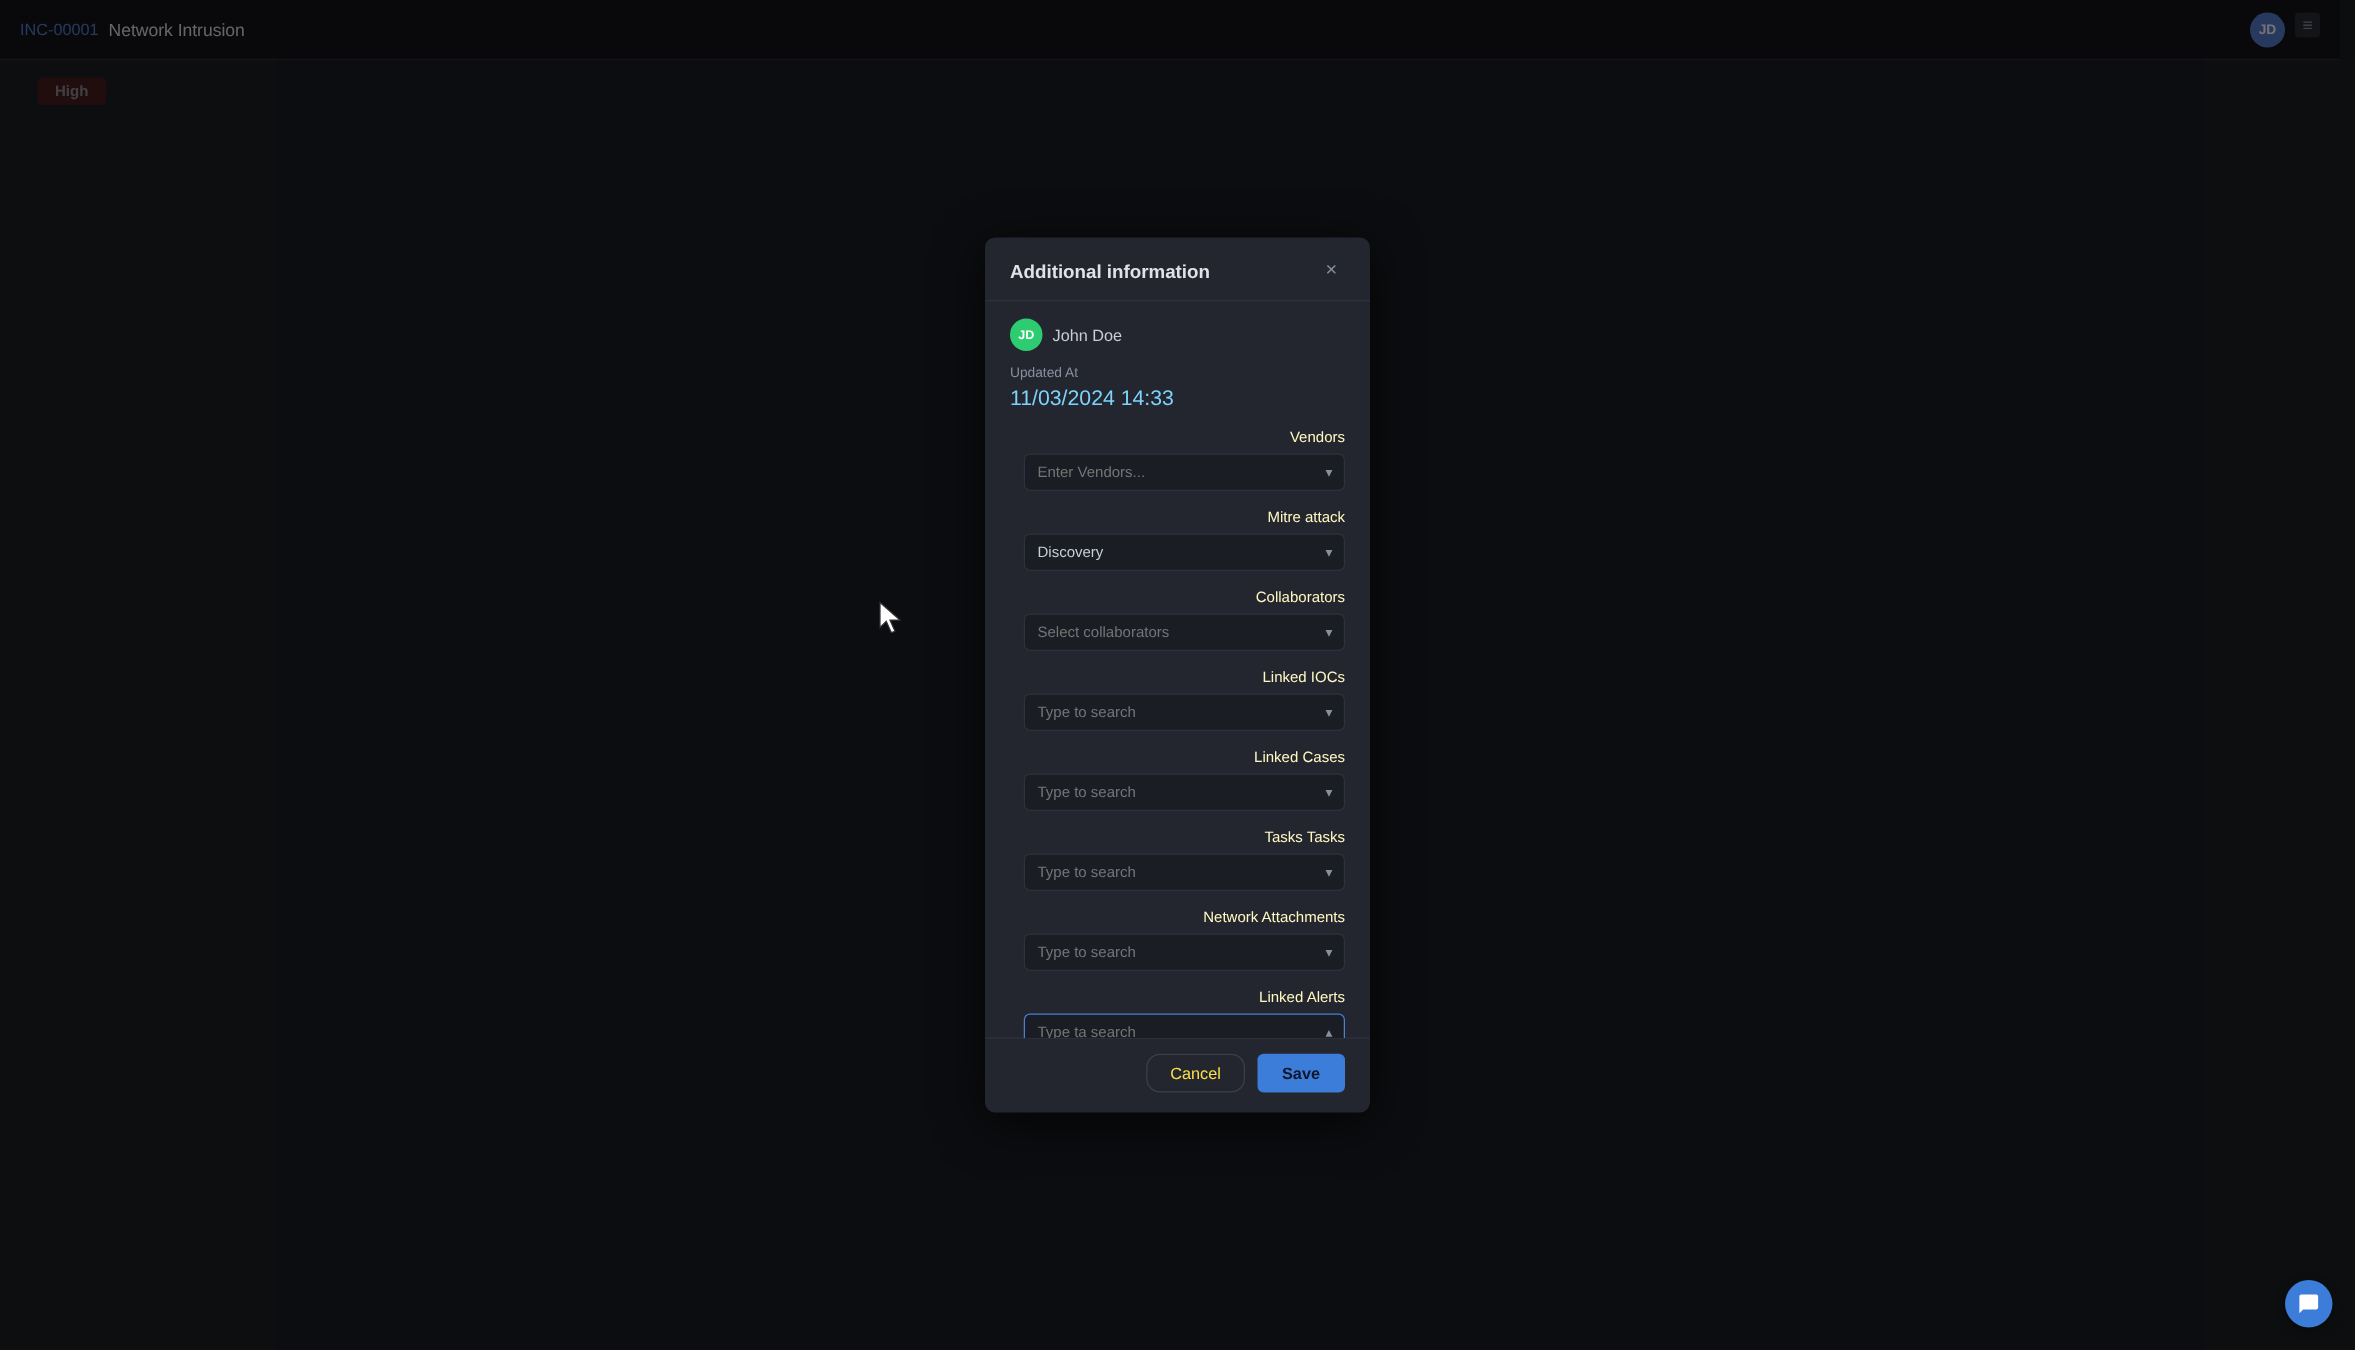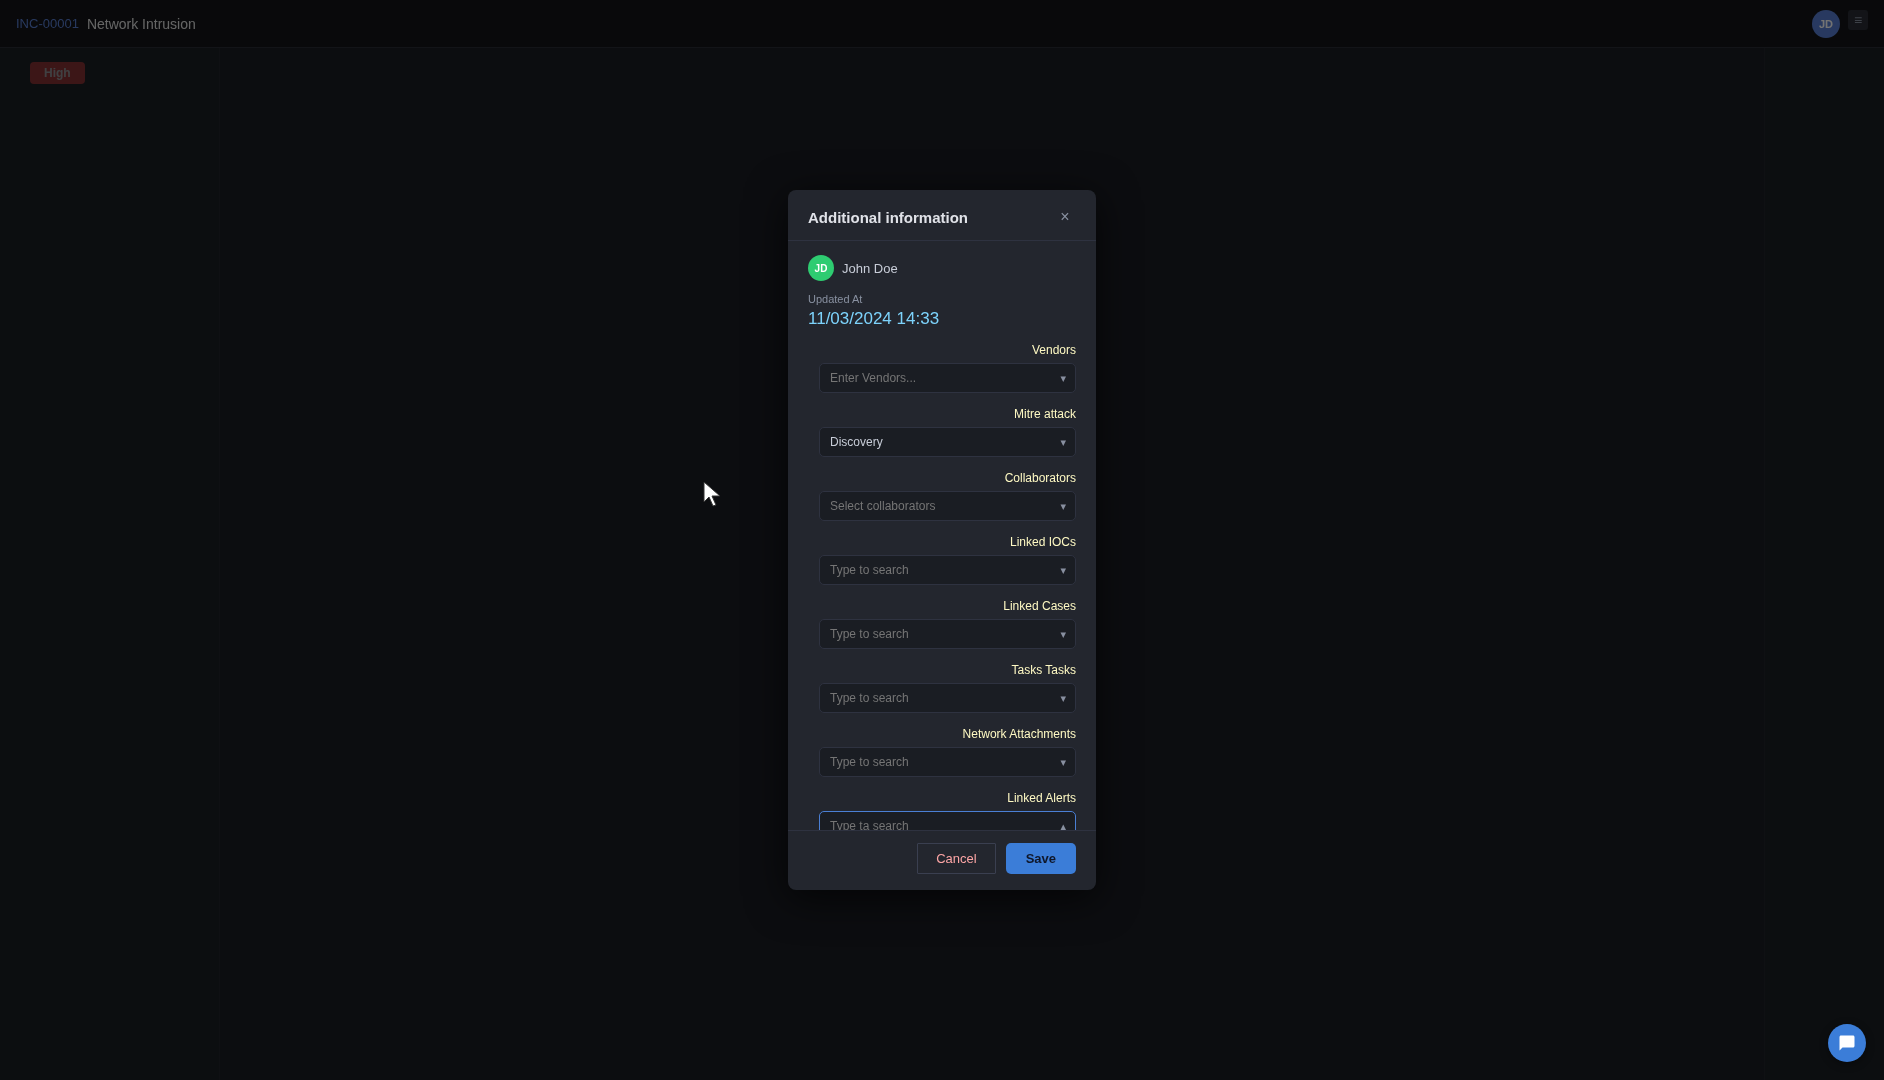--- a/index.html
+++ b/index.html
@@ -9,21 +9,21 @@
       height: 1080px;
       background: #1a1d23;
       font-family: -apple-system, BlinkMacSystemFont, 'Segoe UI', sans-serif;
       overflow: hidden;
       position: relative;
     }
 
     
     .topbar {
       position: absolute;
-      top: 0; left: 0; right: 0;
+      top: 0; left: 0; right: 12px;
       height: 48px;
       background: #141619;
       display: flex;
       align-items: center;
       padding: 0 16px;
       gap: 8px;
       border-bottom: 1px solid #2a2d35;
     }
 
     .topbar-title {
@@ -205,23 +205,23 @@
       display: flex;
       justify-content: flex-end;
       gap: 10px;
       padding: 12px 20px 16px;
       border-top: 1px solid #2e3240;
     }
 
     .btn-cancel {
       background: transparent;
       border: 1px solid #3a3f50;
-      color: #fca5a5;
+      color: #fde047;
       padding: 7px 18px;
-      border-radius: 1px;
+      border-radius: 11px;
       font-size: 13px;
       cursor: pointer;
     }
 
     .btn-save {
       background: #3b7dd8;
       border: none;
       color: #0f172a;
       padding: 7px 20px;
       border-radius: 5px;
@@ -313,21 +313,21 @@
 <div class="topbar">
   <span class="topbar-inc">INC-00001</span>
   <span class="topbar-title">Network Intrusion</span>
   <div class="topbar-right">
     <div style="width:28px;height:28px;background:#5a7fd4;border-radius:50%;display:flex;align-items:center;justify-content:center;color:#fff;font-size:11px;font-weight:700;">JD</div>
     <div style="width:20px;height:20px;background:#2a2d35;border-radius:3px;display:flex;align-items:center;justify-content:center;color:#8890a0;font-size:14px;">≡</div>
   </div>
 </div>
 
 <div style="position:absolute;top:62px;left:30px;opacity:0.5;">
-  <div style="background:#ef4444;color:#fff;padding:4px 14px;border-radius:4px;font-size:12px;font-weight:600;display:inline-block;">High</div>
+  <div style="background:#7f1d1d;color:#fff;padding:4px 14px;border-radius:4px;font-size:12px;font-weight:600;display:inline-block;">High</div>
 </div>
 
 <div class="overlay"></div>
 
 <div class="modal">
 
   <div class="modal-header">
     <span class="modal-title">Additional information</span>
     <button class="modal-close">×</button>
   </div>

